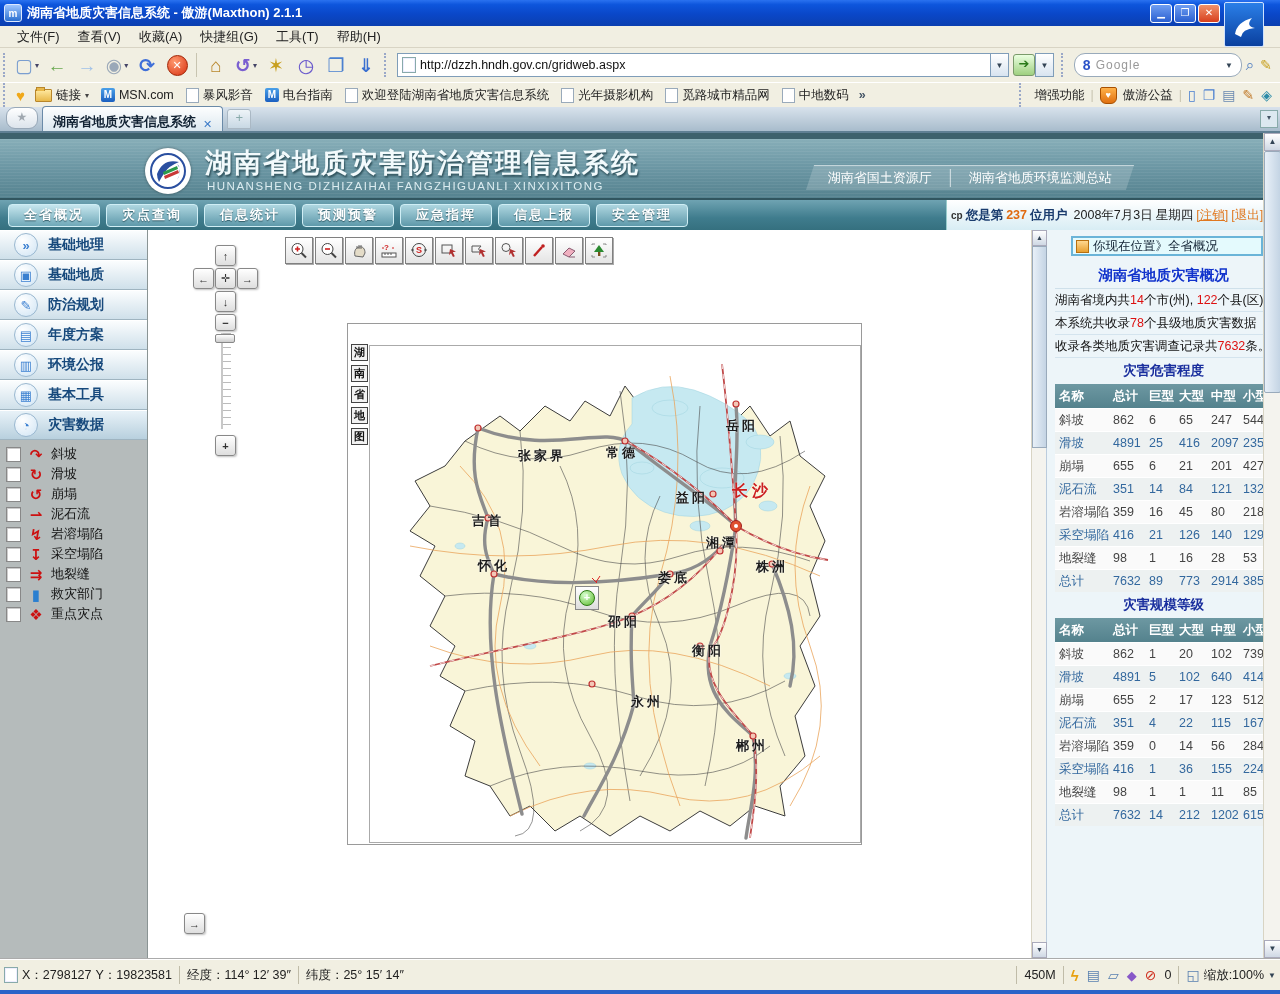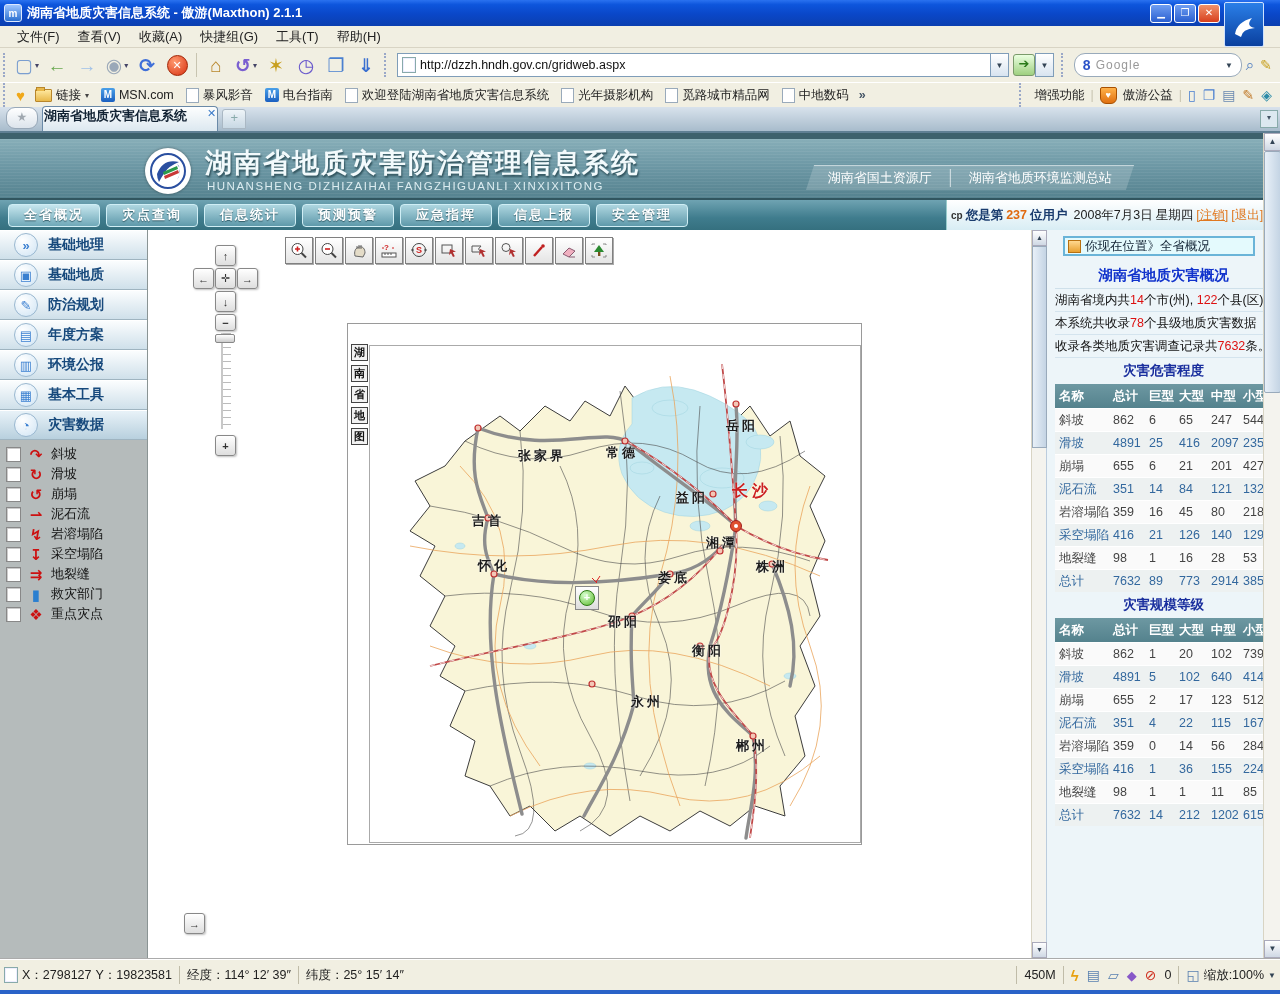--- a/index.html
+++ b/index.html
@@ -59,22 +59,22 @@
   .bm-caret{font-size:8px;color:#444;}
   .bm-right{margin-left:auto;display:flex;align-items:center;gap:6px;padding-right:8px;}
   .shield{width:15px;height:15px;background:linear-gradient(#ffb24a,#e07010);border:1px solid #a85000;border-radius:2px 2px 6px 6px;
     color:#fff;font-size:9px;text-align:center;line-height:14px;}
   .mini-ico{font-size:14px;}
   
   .tabbar{position:absolute;left:0;top:107px;width:1280px;height:26px;
     background:linear-gradient(#d8e2ec,#a8bccc);border-bottom:2px solid #5f7f93;display:flex;align-items:flex-end;box-sizing:border-box;}
   .star-btn{width:30px;height:20px;margin:0 4px 2px 6px;border:1px solid #98a8b8;border-radius:9px;background:linear-gradient(#fff,#dce4ec);
     color:#a0a8b0;text-align:center;line-height:18px;font-size:12px;}
-  .tab{height:24px;padding:0 1px;background:linear-gradient(#fdfefe,#dce8f0);border:1px solid #6a8aa8;border-bottom:none;
-    border-radius:4px 4px 0 0;display:flex;align-items:flex-start;gap:20px;font-weight:bold;color:#123;font-size:13px;}
+  .tab{height:24px;padding:0 10px;background:linear-gradient(#fdfefe,#dce8f0);border:1px solid #6a8aa8;border-bottom:none;
+    border-radius:4px 4px 0 0;display:flex;align-items:flex-end;gap:7px;font-weight:bold;color:#123;font-size:13px;}
   .tab .x{color:#3a7ac8;font-weight:bold;font-size:11px;}
   .newtab{width:22px;height:18px;margin:0 0 2px 4px;border:1px solid #aab8c4;border-radius:3px 3px 0 0;
     background:linear-gradient(#eef4f8,#c8d8e4);color:#8aa;text-align:center;line-height:16px;font-size:13px;}
   .tab-list-btn{margin-left:auto;margin-right:2px;margin-bottom:3px;width:16px;height:16px;border:1px solid #8aa;
     background:#dce8f0;color:#456;font-size:8px;text-align:center;line-height:14px;}
   
   .page{position:absolute;left:0;top:133px;width:1280px;height:825px;background:#fff;}
   
   .site-header{position:absolute;left:0;top:0;width:1280px;height:67px;
     background:repeating-linear-gradient(180deg,rgba(255,255,255,.06) 0 1px,rgba(0,0,0,0) 1px 3px),
@@ -140,21 +140,21 @@
   .locate-btn .dot{width:14px;height:14px;border-radius:50%;background:radial-gradient(circle at 35% 30%,#d8ffd0,#5ab82a);
     border:1px solid #2a7a10;color:#fff;font-size:11px;line-height:12px;text-align:center;font-weight:bold;}
   .hscroll-btn{position:absolute;left:36px;top:683px;}
   
   .inner-scroll{width:14px;background:#f4f3ee;border-left:1px solid #d8d4c4;position:relative;}
   .isc-btn{position:absolute;left:0;width:13px;height:14px;border:1px solid #aab;background:linear-gradient(#fff,#cfd8e4);
     font-size:7px;color:#345;text-align:center;line-height:13px;}
   
   .right-panel{width:234px;background:#edf5f9;border-left:1px solid #bcd;box-sizing:border-box;
     padding:6px 8px 0 8px;font-size:12.5px;}
-  .loc-box{margin-left:8px;width:192px;height:20px;border:2px solid #6ab4d8;background:#e4fafd;
+  .loc-box{margin-left:16px;width:192px;height:20px;border:2px solid #6ab4d8;background:#e4fafd;
     display:flex;align-items:center;gap:4px;padding-left:3px;box-sizing:border-box;color:#123;}
   .loc-ico{width:11px;height:11px;background:linear-gradient(#ffd890,#e8a030);border:1px solid #b87010;}
   .ov-title{margin-top:8px;height:24px;text-align:center;color:#1133cc;font-weight:bold;font-size:14.5px;
     border-bottom:1px solid #cfe0ea;line-height:22px;}
   .ov-line{height:22px;line-height:22px;border-bottom:1px solid #d4e4ee;color:#111;white-space:nowrap;overflow:hidden;}
   .rednum{color:#dd1111;}
   .tbl-title{height:26px;line-height:26px;text-align:center;color:#1a2f9e;font-weight:bold;font-size:13.5px;}
   .dtable{width:216px;border-collapse:collapse;}
   .dt-head{display:flex;height:24px;background:linear-gradient(#6d98a2,#54828d);color:#fff;font-weight:bold;align-items:center;}
   .dt-row{display:flex;height:22px;align-items:center;border-top:1px solid #fff;}

